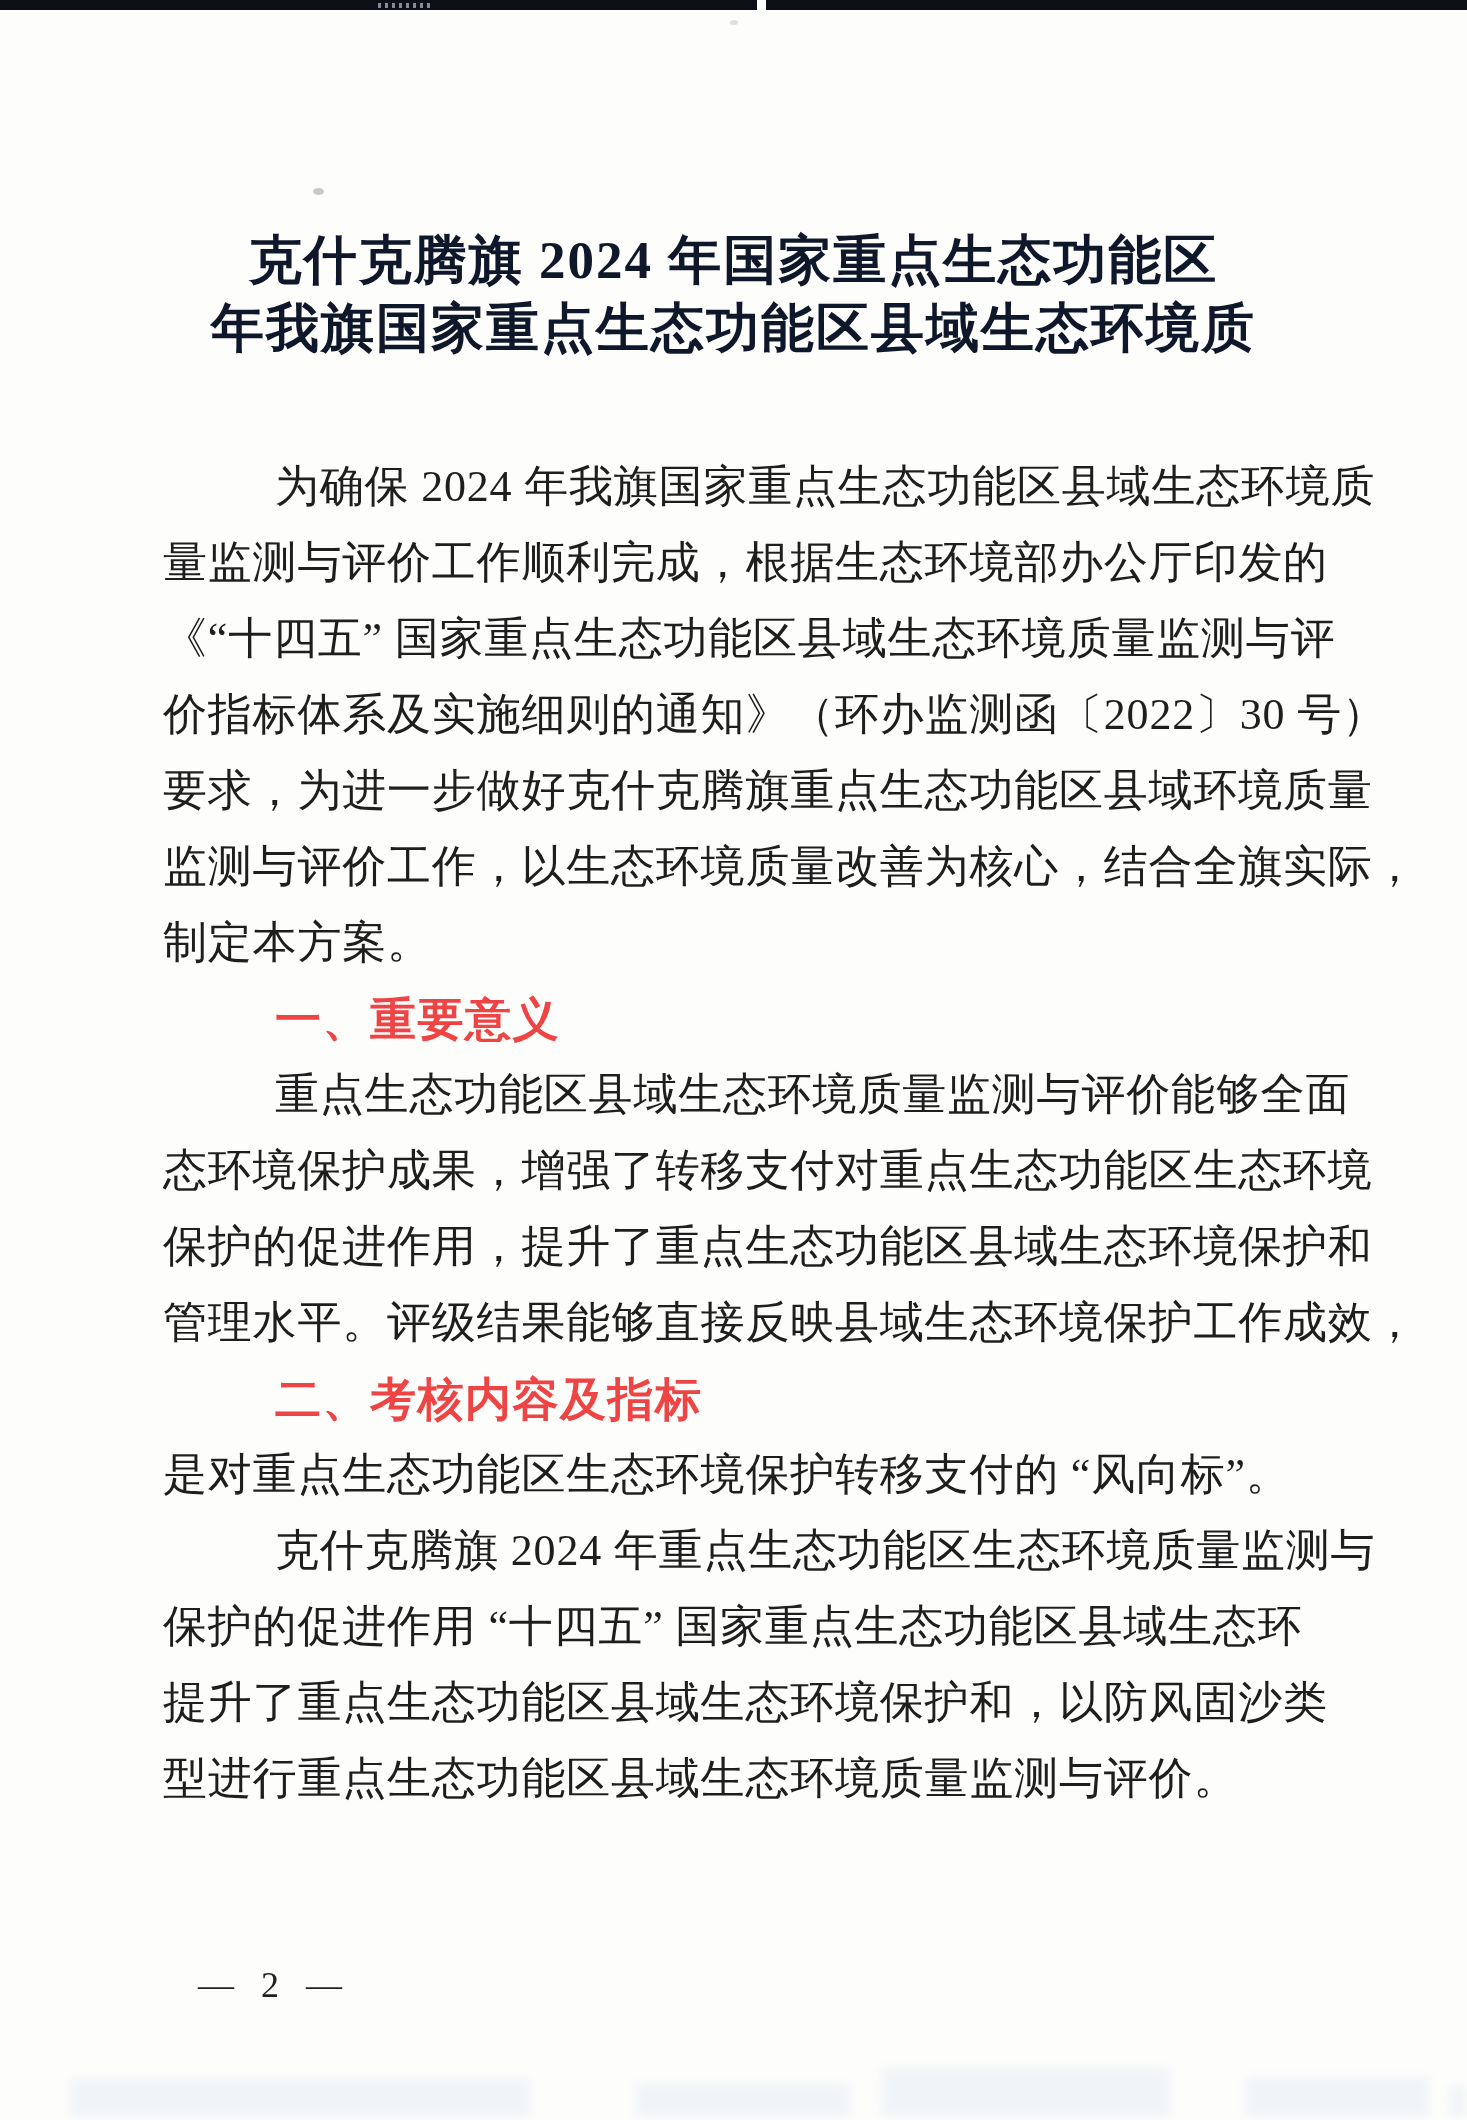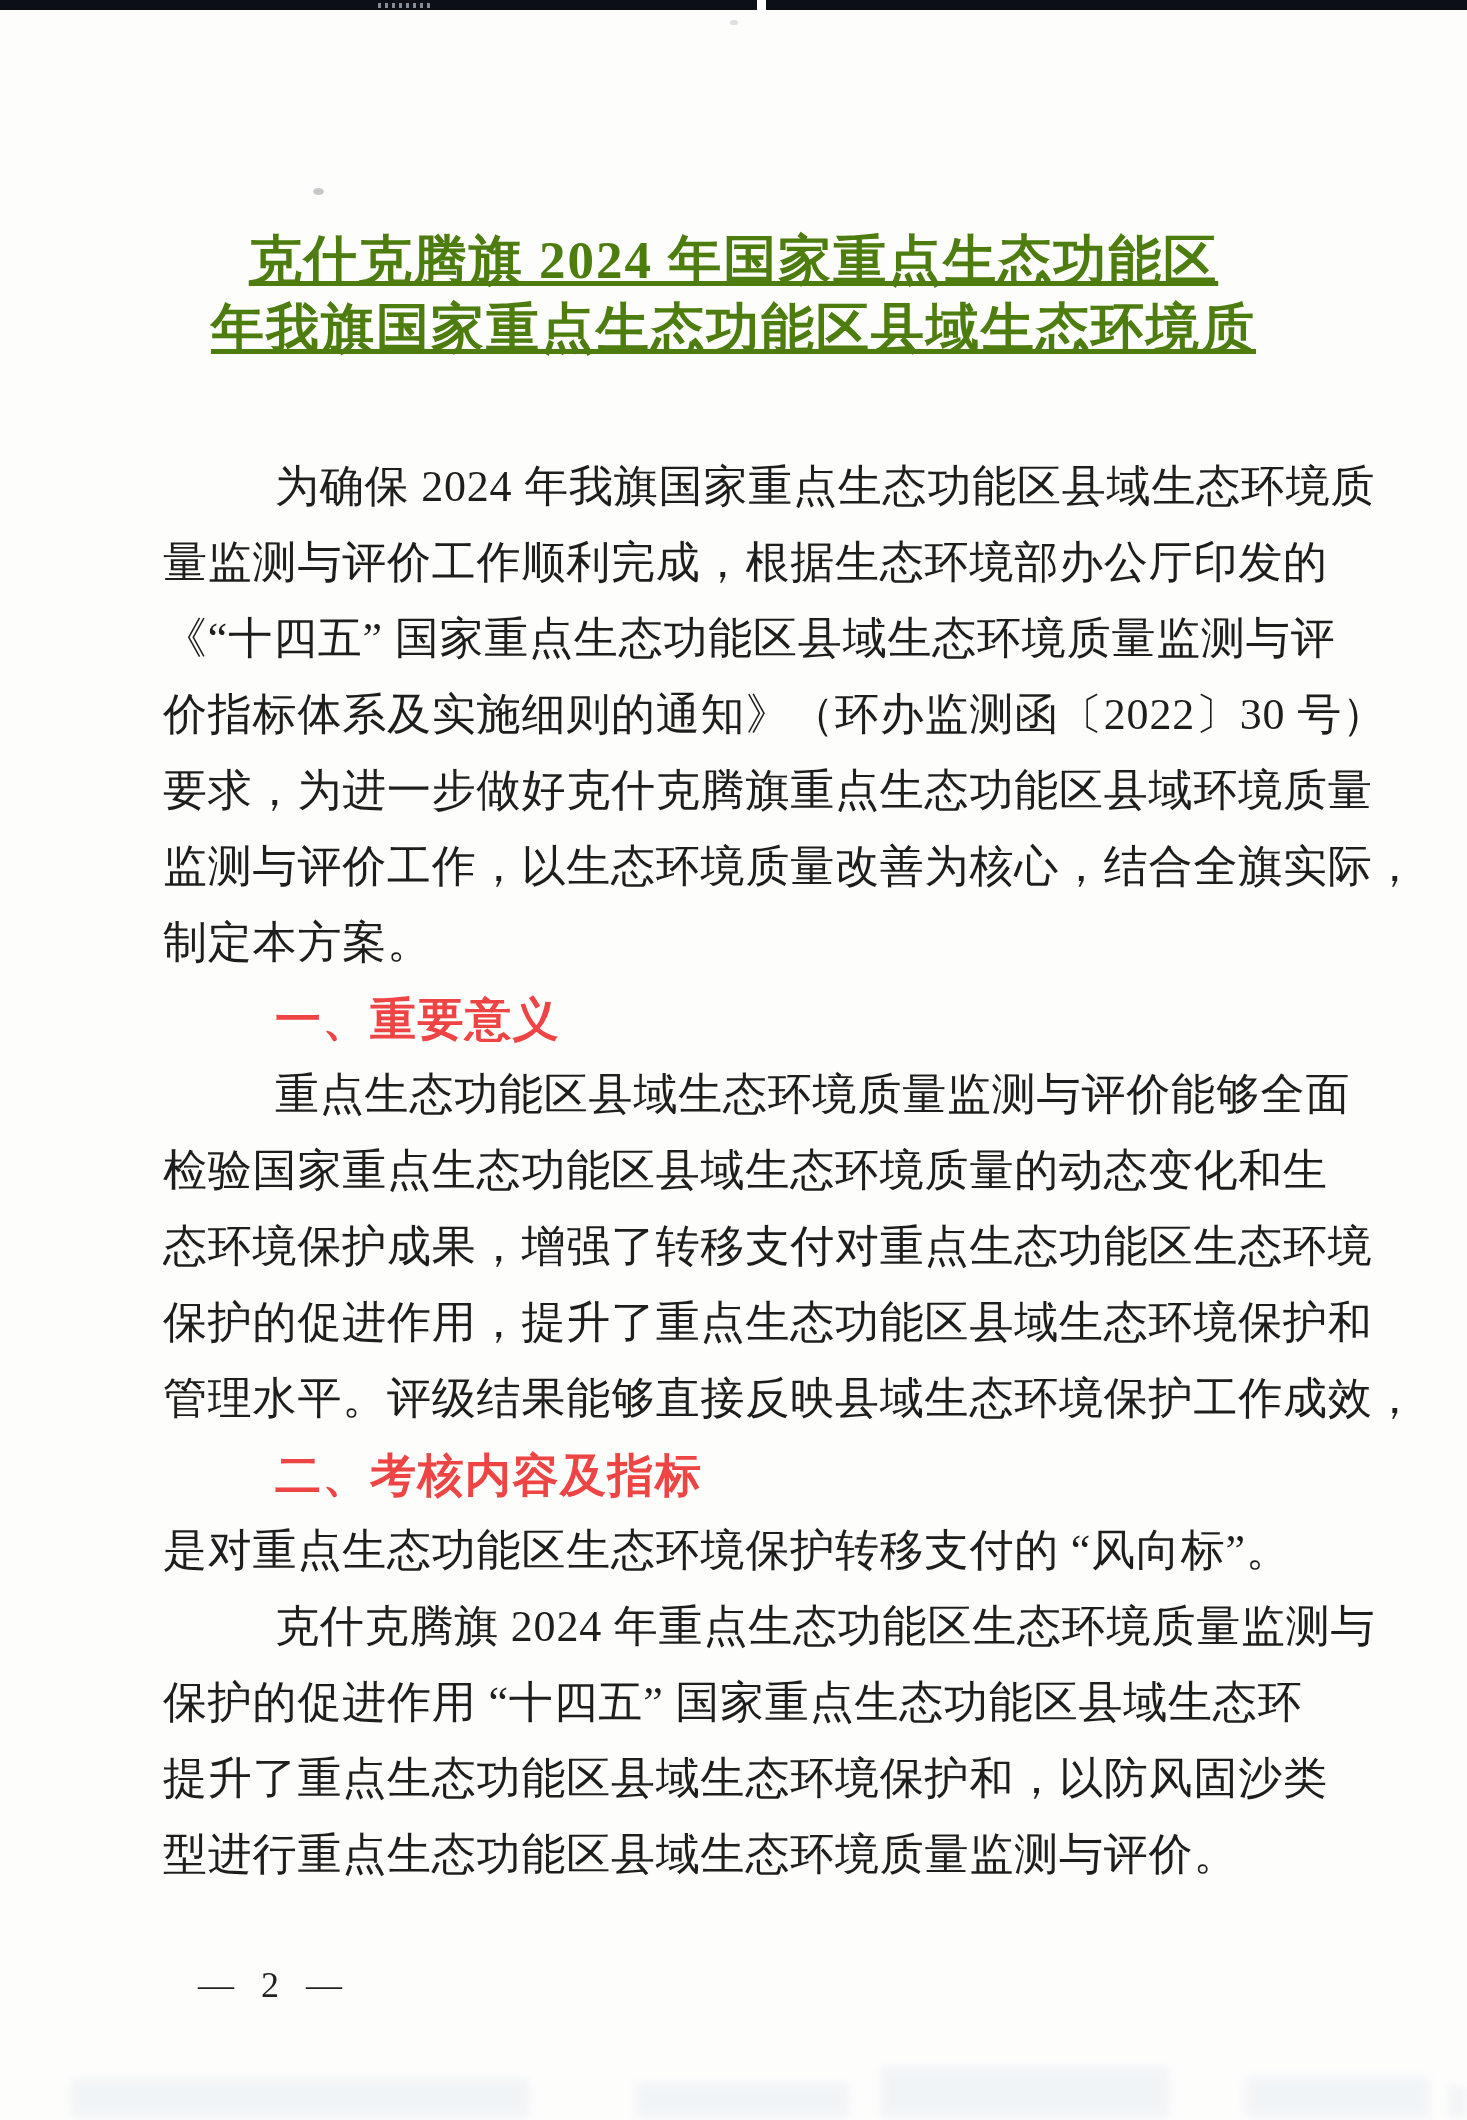--- a/index.html
+++ b/index.html
@@ -39,23 +39,22 @@
   .g2{left:635px;top:2082px;width:215px;height:36px;}
   .g3{left:880px;top:2066px;width:290px;height:52px;}
   .g4{left:1245px;top:2076px;width:185px;height:42px;}
   .g5{left:1448px;top:2086px;width:19px;height:32px;}
 
   
   .title{
     position:absolute;top:226px;left:0;width:1467px;
     text-align:center;
     font-size:53px;line-height:68px;font-weight:700;
-    color:#4d7c0f;letter-spacing:2px;
+    color:#0f172a;letter-spacing:2px;
     font-family:"Liberation Serif","DejaVu Serif",serif;
-    text-decoration:underline;
   }
   .body-block{
     position:absolute;left:163px;top:449px;width:1166px;
     font-size:44px;line-height:76px;color:#1e1e1e;
     letter-spacing:0.8px;
   }
   .line{white-space:nowrap;}
   .indent{padding-left:112px;}
   .heading{
     font-weight:700;color:#ef4444;
@@ -89,21 +88,20 @@
   <div class="body-block">
     <div class="line indent">为确保 2024 年我旗国家重点生态功能区县域生态环境质</div>
     <div class="line">量监测与评价工作顺利完成，根据生态环境部办公厅印发的</div>
     <div class="line">《“十四五” 国家重点生态功能区县域生态环境质量监测与评</div>
     <div class="line">价指标体系及实施细则的通知》（环办监测函〔2022〕30 号）</div>
     <div class="line">要求，为进一步做好克什克腾旗重点生态功能区县域环境质量</div>
     <div class="line">监测与评价工作，以生态环境质量改善为核心，结合全旗实际，</div>
     <div class="line">制定本方案。</div>
     <div class="line indent heading">一、重要意义</div>
     <div class="line indent">重点生态功能区县域生态环境质量监测与评价能够全面</div>
-    <div class="line">检验国家重点生态功能区县域生态环境质量的动态变化和生</div>
     <div class="line">态环境保护成果，增强了转移支付对重点生态功能区生态环境</div>
     <div class="line">保护的促进作用，提升了重点生态功能区县域生态环境保护和</div>
     <div class="line">管理水平。评级结果能够直接反映县域生态环境保护工作成效，</div>
     <div class="line indent heading">二、考核内容及指标</div>
     <div class="line">是对重点生态功能区生态环境保护转移支付的 “风向标”。</div>
     <div class="line indent">克什克腾旗 2024 年重点生态功能区生态环境质量监测与</div>
     <div class="line">保护的促进作用 “十四五” 国家重点生态功能区县域生态环</div>
     <div class="line">提升了重点生态功能区县域生态环境保护和，以防风固沙类</div>
     <div class="line">型进行重点生态功能区县域生态环境质量监测与评价。</div>
   </div>

